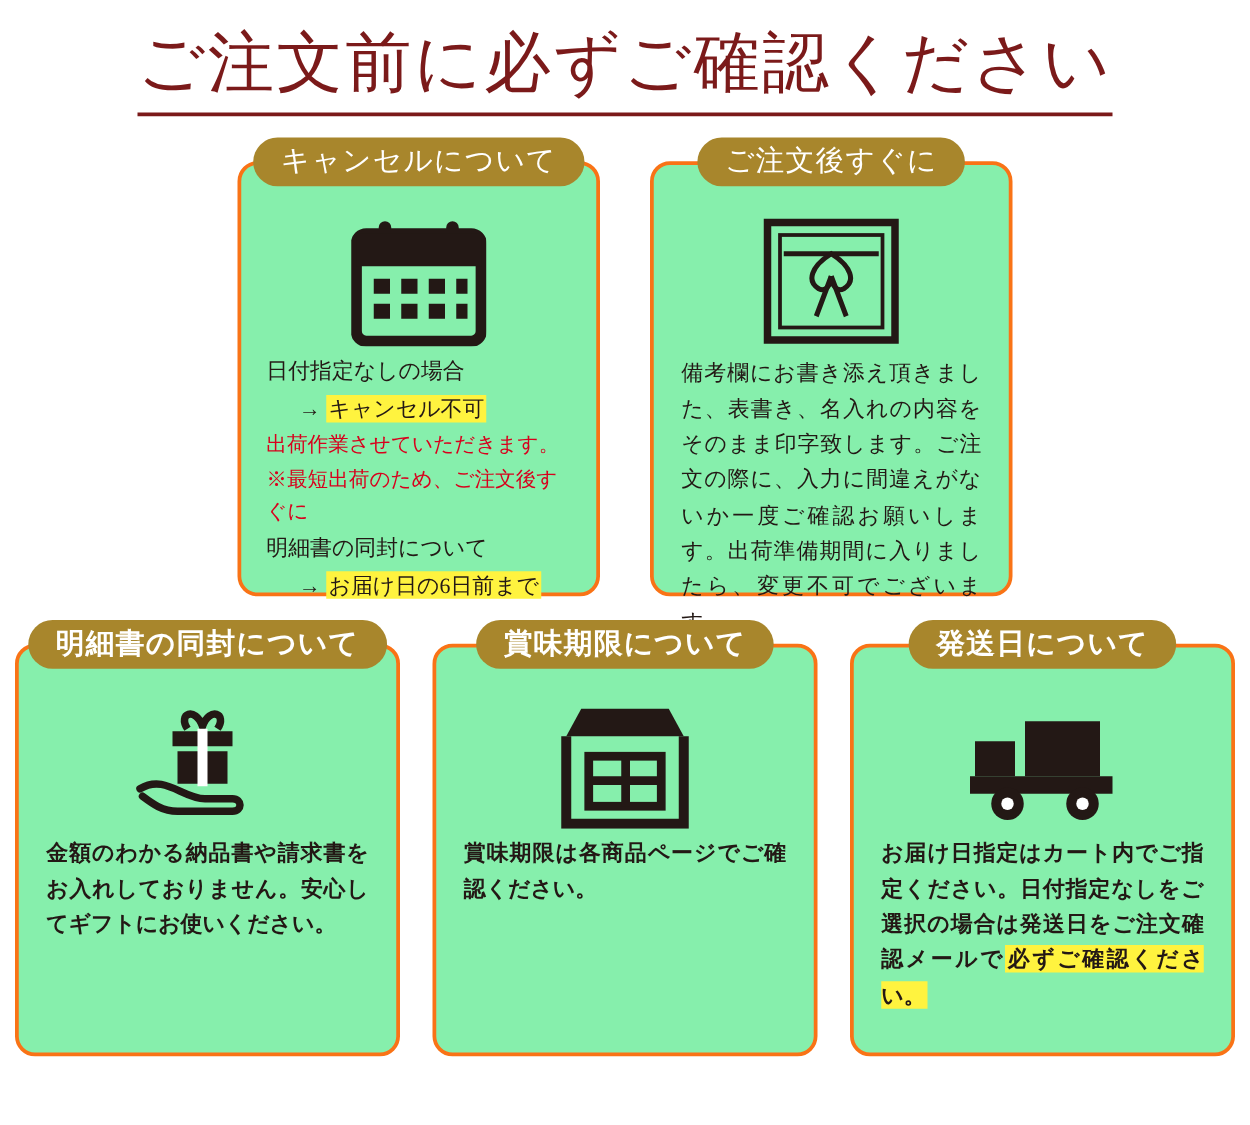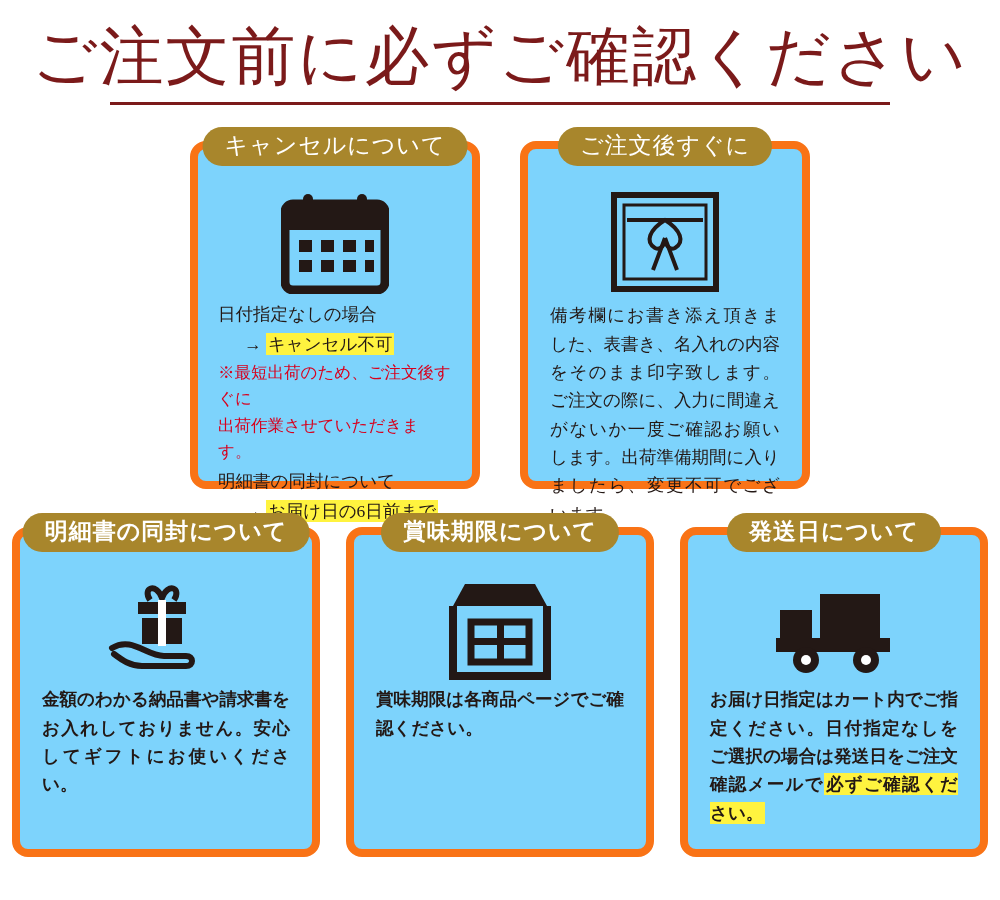--- a/index.html
+++ b/index.html
@@ -20,21 +20,21 @@
     height: 900px;
     box-sizing: border-box;
   }
 
   
   .header {
     padding-top: 22px;
     text-align: center;
   }
   .header-title {
-    font-size: 64px;
+    font-size: 53px;
     letter-spacing: 2px;
     color: #7b1a1a;
     font-weight: normal;
     line-height: 1.1;
     font-family: "Liberation Serif", "DejaVu Serif", serif;
   }
   .header-rule {
     width: 780px;
     height: 3px;
     background: #7b1a1a;
@@ -53,24 +53,24 @@
   }
   .row-bottom {
     margin-top: 38px;
     gap: 26px;
     padding: 0 12px;
     font-weight: bold;
   }
 
   .card {
     position: relative;
-    border: 8px solid #f97316;
+    border: 3px solid #f97316;
     border-radius: 16px;
     box-sizing: border-box;
-    background: #7dd3fc;
+    background: #86efac;
   }
   .card-top {
     width: 290px;
     height: 348px;
   }
   .card-bottom {
     width: 310px;
     height: 330px;
   }
 
@@ -168,22 +168,22 @@
             <rect x="84" y="70" width="9" height="12"></rect>
           </g>
         </svg>
       </div>
       <div class="card-body">
         <div class="line">日付指定なしの場合</div>
         <div class="indent-arrow">
           <span>→</span>
           <span class="hl">キャンセル不可</span>
         </div>
+        <div class="note-red">出荷作業させていただきます。</div>
         <div class="note-red">※最短出荷のため、ご注文後すぐに</div>
-        <div class="note-red">出荷作業させていただきます。</div>
         <div class="spacer-2"></div>
         <div class="line">明細書の同封について</div>
         <div class="indent-arrow">
           <span>→</span>
           <span class="hl">お届け日の6日前まで</span>
         </div>
       </div>
     </div>
 
     <div class="card card-top">

